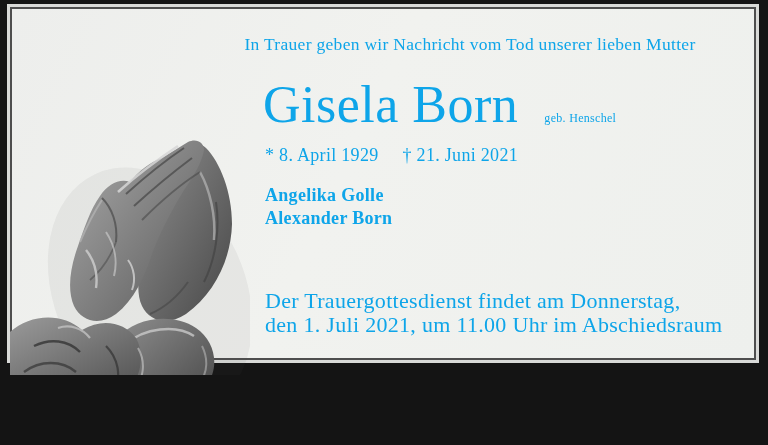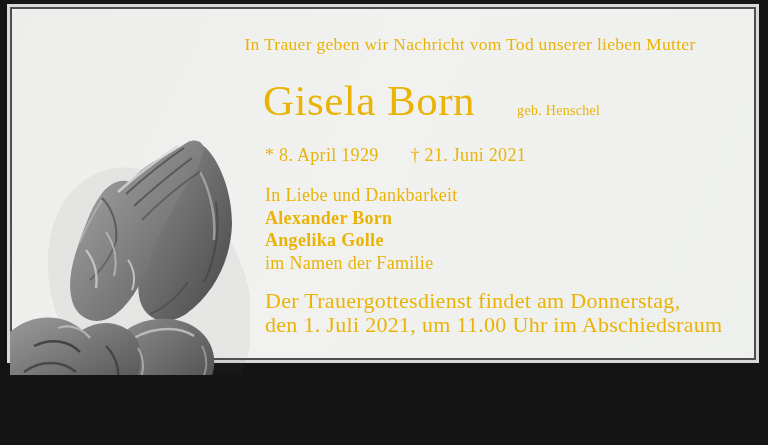--- a/index.html
+++ b/index.html
@@ -1,37 +1,37 @@
 <!DOCTYPE html>
 <html><head>
 <meta charset="utf-8">
 <style>
   html,body{margin:0;padding:0;background:#141414;}
   .page{
     position:relative;width:768px;height:375px;background:#141414;
-    font-family:"Liberation Serif", serif;color:#eab308;overflow:hidden;
+    font-family:"Liberation Serif", serif;color:#0ea5e9;overflow:hidden;
   }
   .card{
     position:absolute;left:10px;top:7px;right:12px;bottom:15px;
     background:linear-gradient(115deg,#edeeec 0%,#f1f2ef 45%,#eef0ed 100%);
     border:2px solid #4e4e4e;
     box-shadow:0 0 0 3px #d9dad8;
   }
   .abs{position:absolute;}
   .intro{
     left:170px;top:34px;width:600px;text-align:center;
     font-size:17.5px;letter-spacing:.3px;
   }
   .name-row{
     left:263px;top:78px;display:flex;align-items:baseline;gap:26px;
   }
-  .deceased-name{font-size:43px;line-height:1.05;letter-spacing:.5px;}
-  .maiden{font-size:14px;letter-spacing:.3px;margin-left:16px;}
+  .deceased-name{font-size:52px;line-height:1.05;letter-spacing:.5px;}
+  .maiden{font-size:12px;letter-spacing:.3px;}
   .dates{left:265px;top:145px;font-size:18px;letter-spacing:.3px;}
-  .death{margin-left:32px;}
+  .death{margin-left:24px;}
   .family{left:265px;top:184px;font-size:18px;line-height:22.5px;letter-spacing:.3px;}
   .bold{font-weight:700;}
   .service{left:265px;top:289px;font-size:22px;line-height:24px;letter-spacing:.3px;}
   .closing{left:265px;top:395px;font-size:18px;letter-spacing:.3px;}
   .hands{left:10px;top:132px;width:240px;height:296px;}
   .flourish{left:700px;top:382px;width:56px;height:48px;}
 </style>
 </head>
 <body>
 
@@ -100,24 +100,22 @@
   <div class="abs name-row">
     <span class="deceased-name">Gisela Born</span>
     <span class="maiden">geb. Henschel</span>
   </div>
 
   <div class="abs dates">
     <span>* 8. April 1929</span><span class="death">† 21. Juni 2021</span>
   </div>
 
   <div class="abs family">
-    <div>In Liebe und Dankbarkeit</div>
+    <div class="bold">Angelika Golle</div>
     <div class="bold">Alexander Born</div>
-    <div class="bold">Angelika Golle</div>
-    <div>im Namen der Familie</div>
   </div>
 
   <div class="abs service">
     <div>Der Trauergottesdienst findet am Donnerstag,</div>
     <div>den 1. Juli 2021, um 11.00 Uhr im Abschiedsraum</div>
   </div>
 
 
   <svg class="abs flourish" viewBox="0 0 56 48" aria-hidden="true">
     <g stroke="#3a3a3a" stroke-width="1.3" stroke-linecap="round" opacity="0.85" fill="none">

